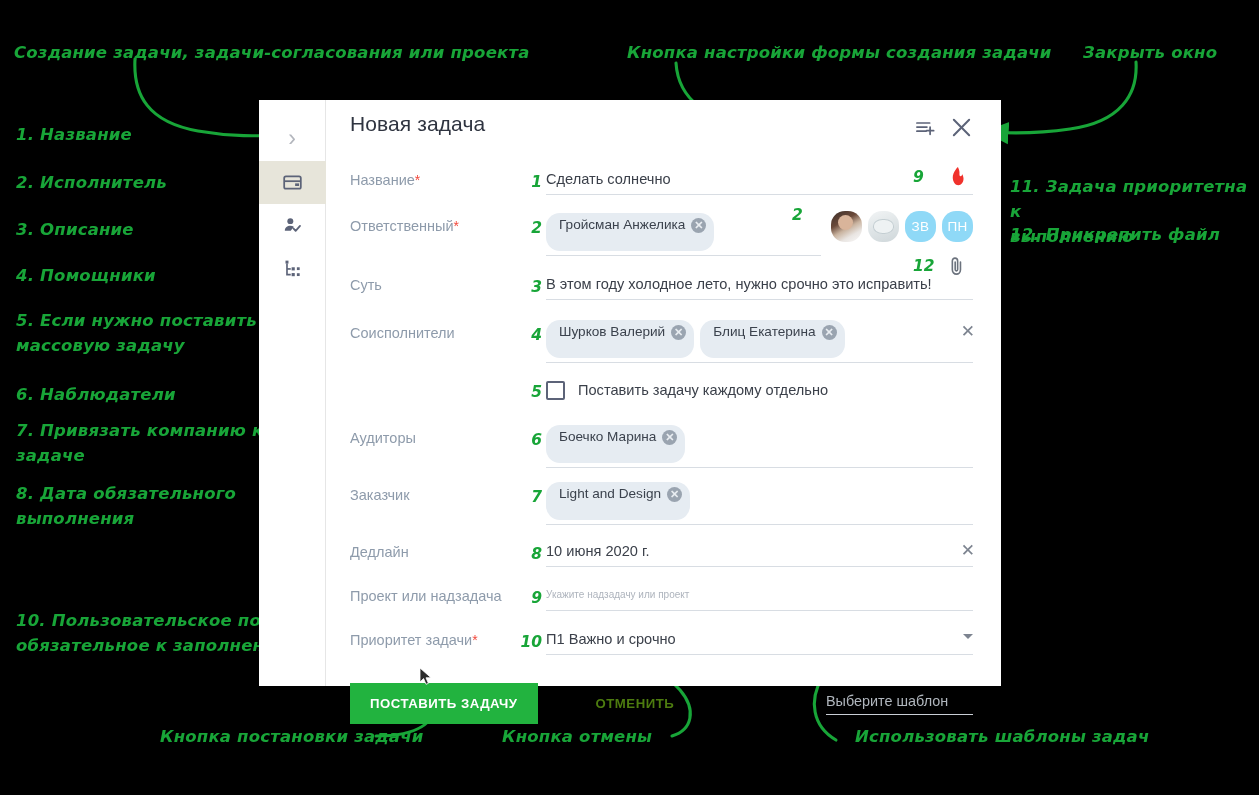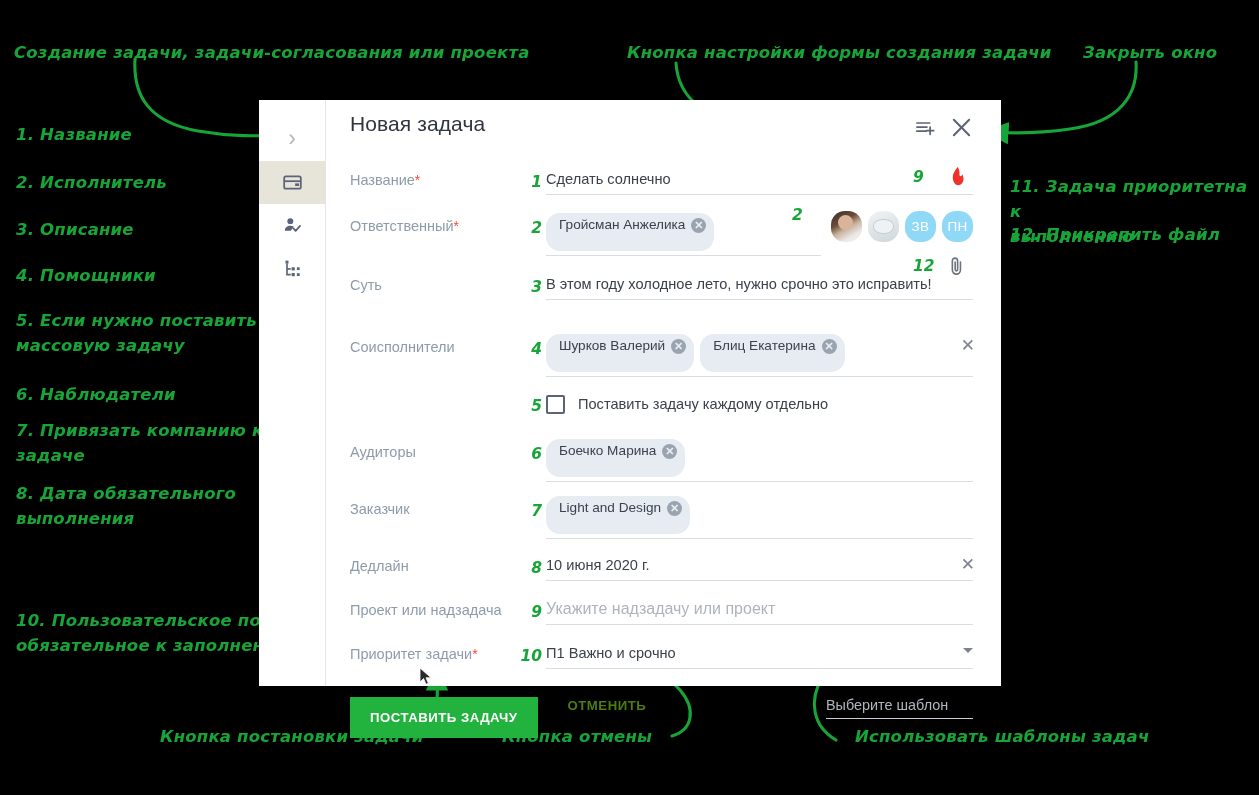--- a/index.html
+++ b/index.html
@@ -118,21 +118,21 @@
     min-height:30px;
     display:flex; align-items:center;
     flex-wrap:wrap;
     gap:6px;
     padding:2px 0 4px 0;
   }
   .plain-val {
     font-size:14.6px; color:#3b404a;
     line-height:20px;
   }
-  .placeholder { font-size:16px; color:#aeb4bd; }
+  .placeholder { font-size:10px; color:#aeb4bd; }
   .chip {
     background:#e6ecf2;
     color:#3b424d;
     border-radius:14px;
     font-size:13.6px;
     padding:4px 8px 18px 13px;
     display:inline-flex;
     align-items:center;
     gap:6px;
     line-height:16px;
@@ -189,22 +189,23 @@
   .selarrow {
     position:absolute; right:0; top:9px;
     width:0;height:0;
     border-left:5px solid transparent;
     border-right:5px solid transparent;
     border-top:5px solid #7d8490;
   }
 
   
   #footer {
-    display:flex; align-items:flex-start;
+    display:flex; align-items:center;
     margin-top:26px;
+    gap:28px;
   }
   #submit-btn {
     background:#22b33f;
     color:#fff;
     border:none;
     font-size:13.2px;
     font-weight:bold;
     letter-spacing:.5px;
     padding:13px 20px;
     cursor:pointer;
@@ -383,21 +384,21 @@
               </span>
             </div>
           </div>
           <div class="avatars">
             <div class="av p1"></div>
             <div class="av p2"></div>
             <div class="av badge">ЗВ</div>
             <div class="av badge">ПН</div>
           </div>
         </div>
-        <div class="row" style="margin-bottom: 30px; justify-content: flex-end;">
+        <div class="row" style="margin-bottom: 16px; justify-content: flex-end;">
           <div class="lbl">Суть</div>
           <div class="num">3</div>
           <div class="fieldwrap">
             <div class="uline">
               <span class="plain-val">В этом году холодное лето, нужно срочно это исправить!</span>
             </div>
           </div>
         </div>
         <div class="row">
           <div class="lbl">Соисполнители</div>

